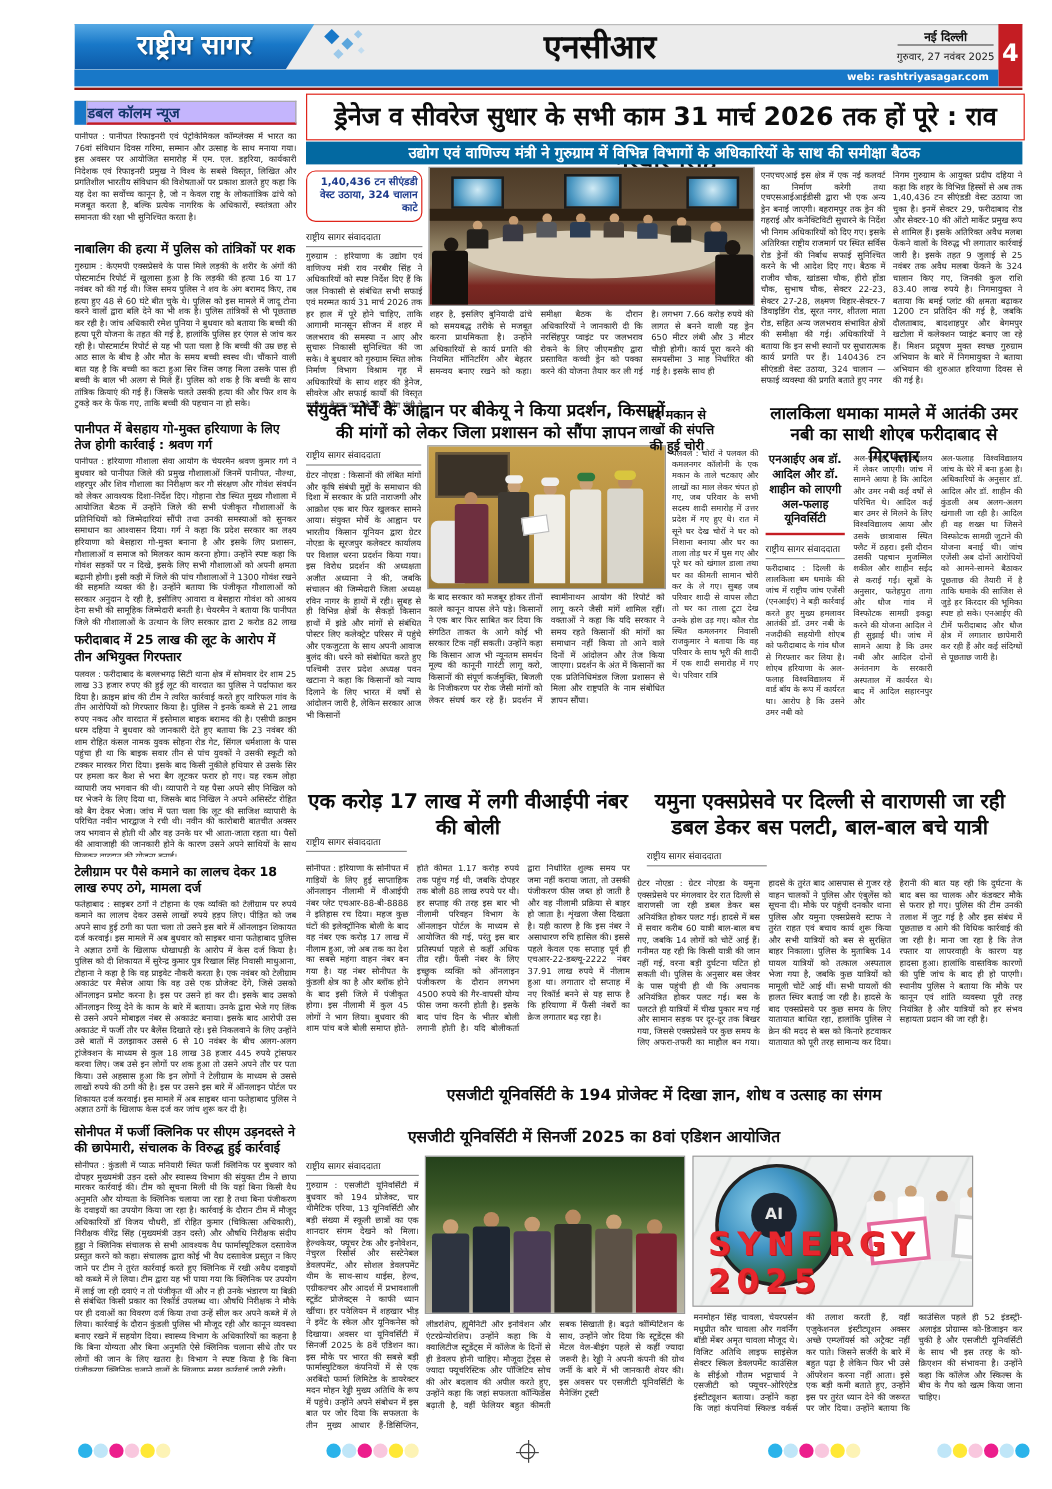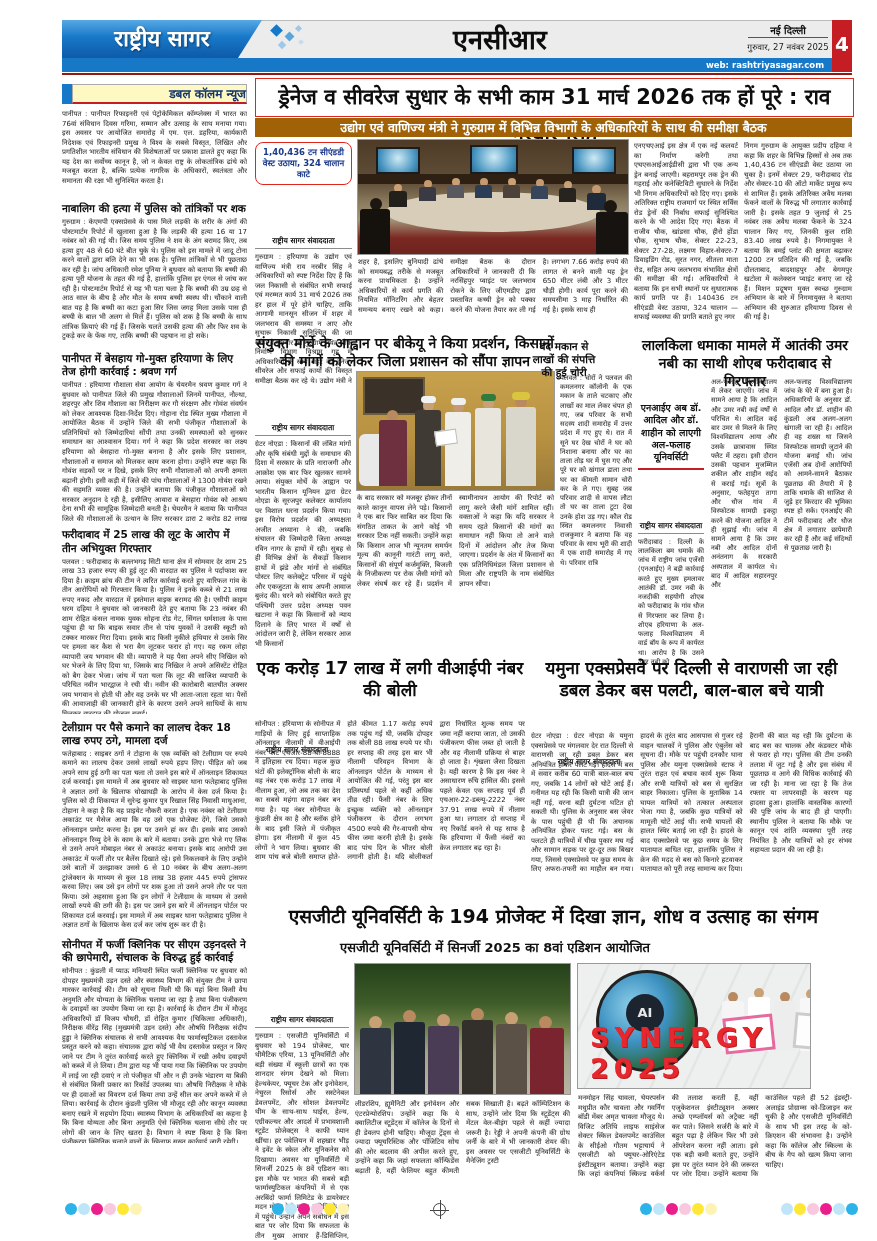--- a/index.html
+++ b/index.html
@@ -21,44 +21,44 @@
   .page-box{left:832px;top:20px;width:20px;height:52px;background:#c41d23;color:#fff;
             font-size:20px;font-weight:bold;text-align:center;line-height:48px;}
   .hdr-blue{left:62px;top:58px;width:770px;height:14px;background:#1878c8;}
   .hdr-web{left:62px;top:58px;width:762px;height:14px;color:#fff;font-size:8.5px;font-weight:bold;
            text-align:right;line-height:14px;}
   .hdr-redline{left:62px;top:73px;width:790px;height:2px;background:#8f1913;}
   .dmd{position:absolute;transform:rotate(45deg);}
   
   .body-txt{font-size:7px;line-height:1.36;text-align:justify;color:#222;overflow:hidden;}
   .hl-sm{font-size:10.5px;font-weight:bold;color:#0d0d0d;line-height:1.25;}
-  .byline{font-size:7.5px;font-weight:bold;text-align:center;color:#111;
-          border-bottom:1px solid #8c8c8c;padding:2px 0 3px 0;margin-bottom:4px;margin-top:48px;}
+  .byline{font-size:7.5px;font-weight:normal;text-align:left;color:#111;
+          border-bottom:1px solid #8c8c8c;padding:2px 0 3px 0;margin-bottom:4px;}
   
   .rail{left:62px;top:84px;width:185px;}
   .rail-head{display:flex;align-items:stretch;height:20px;margin-bottom:6px;}
   .rail-head .blue{width:10px;background:#1878c8;}
-  .rail-head .bar{flex:1;background:#fef9c3;border:1px solid #aaa;border-bottom:2px solid #c41d23;
-                  text-align:right;font-size:12px;font-weight:bold;color:#16366b;line-height:18px;}
+  .rail-head .bar{flex:1;background:#c4b5fd;border:1px solid #aaa;border-bottom:2px solid #c41d23;
+                  text-align:left;font-size:12px;font-weight:bold;color:#16366b;line-height:18px;}
   .rail-art{margin-bottom:7px;}
   .rail-art .hl-sm{margin-bottom:3px;}
   
   .lead-hlbox{left:255px;top:78px;width:597px;height:37px;border:1px solid #e0251b;
               text-align:center;font-size:21px;font-weight:bold;color:#0d0d0d;line-height:37px;}
-  .lead-sub{left:255px;top:118px;width:597px;height:19px;background:#a16207;color:#fff;
+  .lead-sub{left:255px;top:118px;width:597px;height:19px;background:#0369a1;color:#fff;
             font-size:12.5px;font-weight:bold;text-align:center;line-height:19px;}
   .statbox{border:1.5px solid #e0251b;border-radius:8px;color:#1d3b8c;font-weight:bold;
-           font-size:8.5px;text-align:center;padding:4px 3px;margin-bottom:5px;line-height:1.3;}
+           font-size:8.5px;text-align:right;padding:4px 3px;margin-bottom:5px;line-height:1.3;}
   .cols2{column-count:2;column-gap:7px;}
   .cols3{column-count:3;column-gap:7px;}
   
   .hl-md{font-size:14px;font-weight:bold;color:#0d0d0d;line-height:1.3;text-align:center;}
   .hl-lg{font-size:17px;font-weight:bold;color:#0d0d0d;line-height:1.28;text-align:center;}
   .sub-red{font-size:9.5px;font-weight:bold;color:#111;line-height:1.3;text-align:center;
-           border-bottom:2px solid #c41d23;padding-bottom:4px;margin-bottom:4px;margin-top:24px;}
+           border-bottom:2px solid #c41d23;padding-bottom:4px;margin-bottom:4px;}
   
   .photo{position:absolute;overflow:hidden;}
   .ph-border{outline:1px solid #999;}
   .head{position:absolute;border-radius:50%;}
   .torso{position:absolute;border-radius:3px 3px 0 0;}
   .screen{position:absolute;background:radial-gradient(circle at 50% 40%,#cfeaf5,#4a97c2 70%,#2e6e96);
           border:2px solid #1c1c1c;}
   .overlay-red{position:absolute;color:#e8262d;font-weight:bold;letter-spacing:5px;
                text-shadow:1px 1px 0 #b71c1c;}
   
@@ -212,21 +212,21 @@
   </div>
 
   <div class="abs hl-lg" style="left:531px;top:658px;width:321px;">यमुना एक्सप्रेसवे पर दिल्ली से वाराणसी जा रही डबल डेकर बस पलटी, बाल-बाल बचे यात्री</div>
   <div class="abs" style="left:531px;top:706px;width:321px;">
     <div style="position:absolute;left:8px;top:0;width:100px;">
       <div class="byline">राष्ट्रीय सागर संवाददाता</div>
     </div>
     <div class="abs body-txt cols3" style="left:0;top:26px;width:321px;height:166px;">ग्रेटर नोएडा : ग्रेटर नोएडा के यमुना एक्सप्रेसवे पर मंगलवार देर रात दिल्ली से वाराणसी जा रही डबल डेकर बस अनियंत्रित होकर पलट गई। हादसे में बस में सवार करीब 60 यात्री बाल-बाल बच गए, जबकि 14 लोगों को चोटें आई हैं। गनीमत यह रही कि किसी यात्री की जान नहीं गई, वरना बड़ी दुर्घटना घटित हो सकती थी। पुलिस के अनुसार बस जेवर के पास पहुंची ही थी कि अचानक अनियंत्रित होकर पलट गई। बस के पलटते ही यात्रियों में चीख पुकार मच गई और सामान सड़क पर दूर-दूर तक बिखर गया, जिससे एक्सप्रेसवे पर कुछ समय के लिए अफरा-तफरी का माहौल बन गया। हादसे के तुरंत बाद आसपास से गुजर रहे वाहन चालकों ने पुलिस और एंबुलेंस को सूचना दी। मौके पर पहुंची दनकौर थाना पुलिस और यमुना एक्सप्रेसवे स्टाफ ने तुरंत राहत एवं बचाव कार्य शुरू किया और सभी यात्रियों को बस से सुरक्षित बाहर निकाला। पुलिस के मुताबिक 14 घायल यात्रियों को तत्काल अस्पताल भेजा गया है, जबकि कुछ यात्रियों को मामूली चोटें आई थीं। सभी घायलों की हालत स्थिर बताई जा रही है। हादसे के बाद एक्सप्रेसवे पर कुछ समय के लिए यातायात बाधित रहा, हालांकि पुलिस ने क्रेन की मदद से बस को किनारे हटवाकर यातायात को पूरी तरह सामान्य कर दिया। हैरानी की बात यह रही कि दुर्घटना के बाद बस का चालक और कंडक्टर मौके से फरार हो गए। पुलिस की टीम उनकी तलाश में जुट गई है और इस संबंध में पूछताछ व आगे की विधिक कार्रवाई की जा रही है। माना जा रहा है कि तेज रफ्तार या लापरवाही के कारण यह हादसा हुआ। हालांकि वास्तविक कारणों की पुष्टि जांच के बाद ही हो पाएगी। स्थानीय पुलिस ने बताया कि मौके पर कानून एवं शांति व्यवस्था पूरी तरह नियंत्रित है और यात्रियों को हर संभव सहायता प्रदान की जा रही है।</div>
   </div>
 
-  <div class="abs" style="left:255px;top:903px;width:597px;text-align:center;font-size:19px;font-weight:bold;color:#0d0d0d;">एसजीटी यूनिवर्सिटी के 194 प्रोजेक्ट में दिखा ज्ञान, शोध व उत्साह का संगम</div>
+  <div class="abs" style="left:255px;top:903px;width:597px;text-align:center;font-size:13px;font-weight:bold;color:#0d0d0d;">एसजीटी यूनिवर्सिटी के 194 प्रोजेक्ट में दिखा ज्ञान, शोध व उत्साह का संगम</div>
   <div class="abs" style="left:255px;top:938px;width:480px;text-align:center;font-size:13px;font-weight:bold;color:#111;">एसजीटी यूनिवर्सिटी में सिनर्जी 2025 का 8वां एडिशन आयोजित</div>
 
   <div class="abs" style="left:255px;top:964px;width:94px;">
     <div class="byline">राष्ट्रीय सागर संवाददाता</div>
     <div class="body-txt" style="height:208px;">गुरुग्राम : एसजीटी यूनिवर्सिटी में बुधवार को 194 प्रोजेक्ट, चार थीमैटिक एरिया, 13 यूनिवर्सिटी और बड़ी संख्या में स्कूली छात्रों का एक शानदार संगम देखने को मिला। हेल्थकेयर, फ्यूचर टेक और इनोवेशन, नेचुरल रिसोर्स और सस्टेनेबल डेवलपमेंट, और सोशल डेवलपमेंट थीम के साथ-साथ थाईस, हेल्थ, एग्रीकल्चर और आदर्श में प्रभावशाली स्टूडेंट प्रोजेक्ट्स ने काफी ध्यान खींचा। हर पवेलियन में शहखार भीड़ ने इवेंट के स्केल और यूनिकनेस को दिखाया। अवसर था यूनिवर्सिटी में सिनर्जी 2025 के 8वें एडिशन का। इस मौके पर भारत की सबसे बड़ी फार्मास्युटिकल कंपनियों में से एक अरबिंदो फार्मा लिमिटेड के डायरेक्टर मदन मोहन रेड्डी मुख्य अतिथि के रूप में पहुंचे। उन्होंने अपने संबोधन में इस बात पर जोर दिया कि सफलता के तीन मुख्य आधार हैं-डिसिप्लिन, डिटरमिनेशन और बड़े सपने देखना। उन्होंने इस बात पर जोर दिया कि प्रोफेशनल और सोशल दोनों क्षेत्रों में सिर्फ पांच मुख्य वैल्यूज ही सही मायने रखती हैं-इंटीग्रिटी, अकाउंटेबिलिटी, टीम</div>
   </div>
 
   <div class="photo ph-border" style="left:355px;top:964px;width:215px;height:130px;
        background:linear-gradient(180deg,#24411b 0%,#3e5c28 30%,#6f8248 50%,#a3a488 68%,#b9b4a4 100%);">
     <div class="head" style="left:14px;top:52px;width:13px;height:13px;background:#c9a074;"></div>

